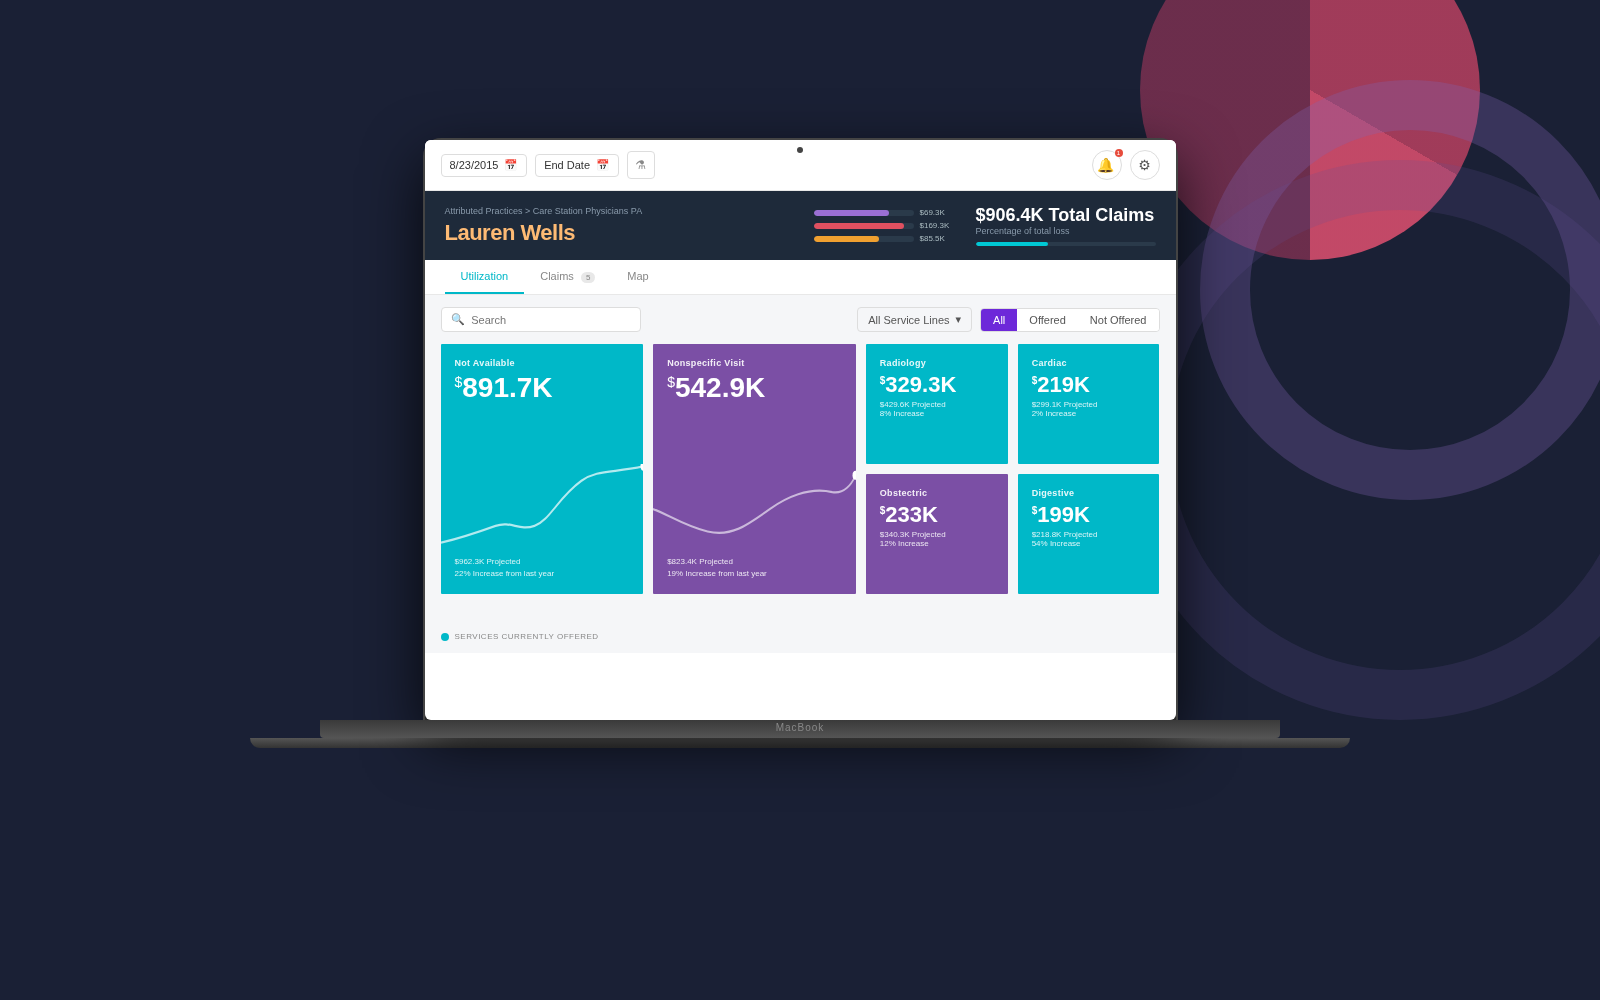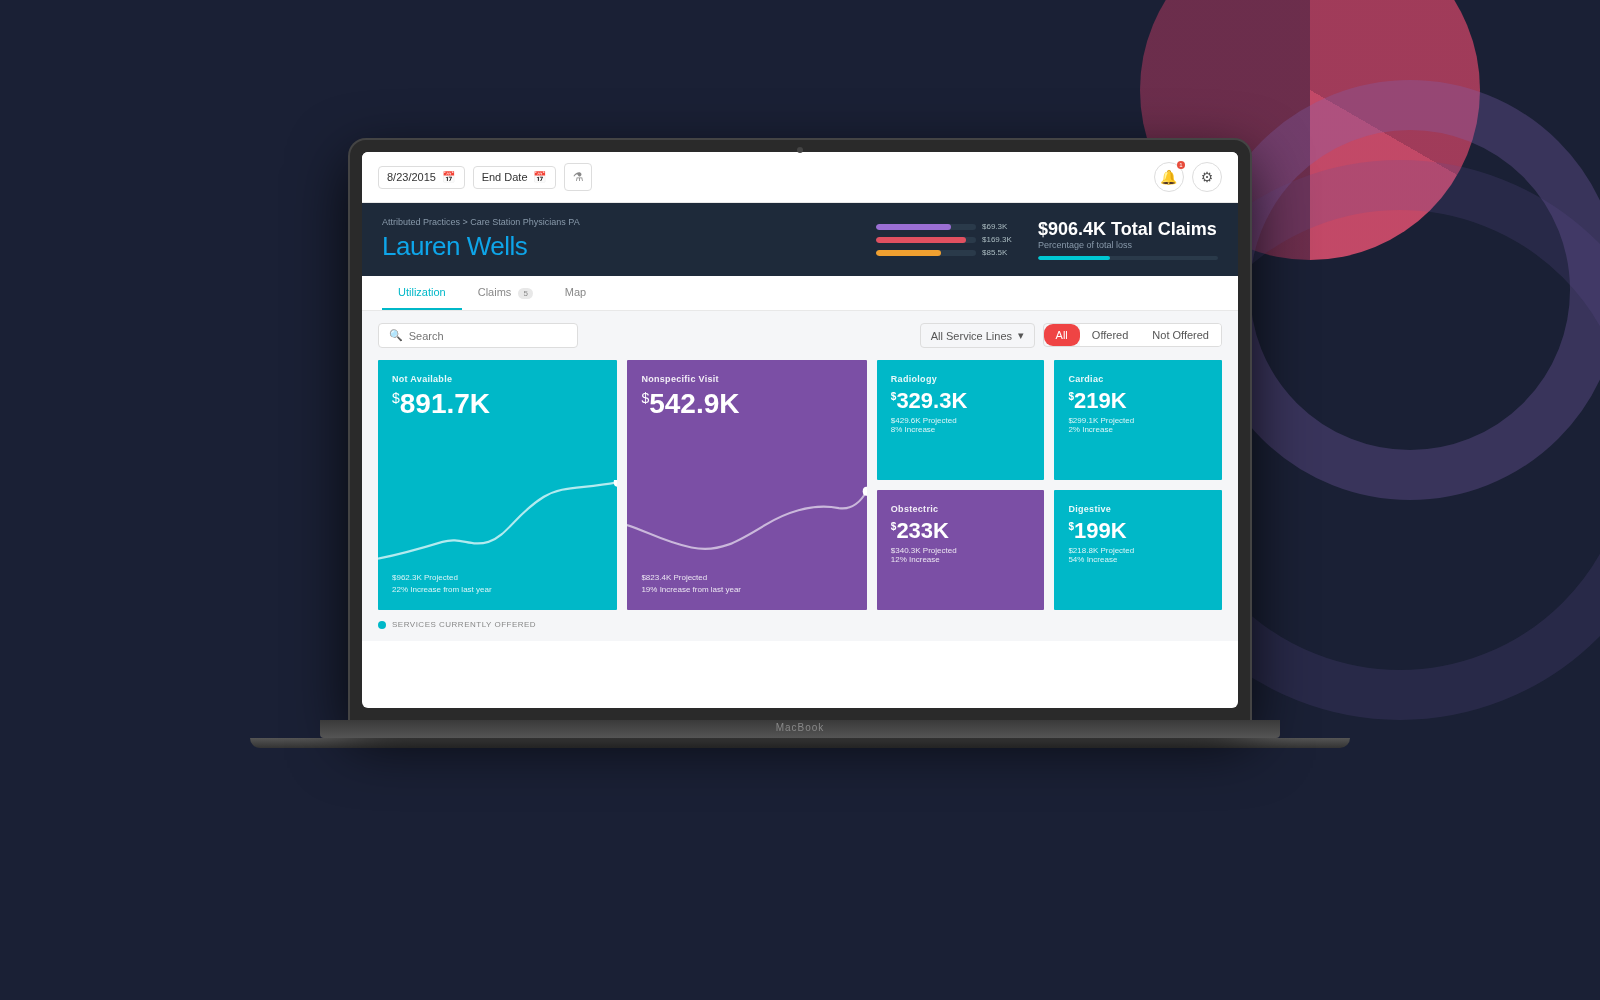--- a/index.html
+++ b/index.html
@@ -49,25 +49,24 @@
     .macbook {
       position: relative;
       width: 920px;
       height: 720px;
       display: flex;
       flex-direction: column;
       align-items: center;
     }
 
     .screen-bezel {
-      width: 900px;
+      width: 751px;
       height: 580px;
       background: #2a2a2a;
       border-radius: 16px 16px 0 0;
-      padding: 12px;
       box-shadow: 0 0 0 2px #444, 0 20px 60px rgba(0,0,0,0.8);
       position: relative;
     }
 
     .camera {
       width: 6px;
       height: 6px;
       background: #444;
       border-radius: 50%;
       position: absolute;
@@ -194,23 +193,23 @@
 
     .breadcrumb {
       font-size: 9px;
       color: #8899aa;
       margin-bottom: 4px;
     }
 
     .breadcrumb span { color: #8899aa; }
 
     .patient-name {
-      font-size: 26px;
-      font-weight: 400;
-      color: #0ea5e9;
+      font-size: 22px;
+      font-weight: 700;
+      color: #fdba74;
       letter-spacing: -0.5px;
     }
 
     .claims-bars {
       display: flex;
       flex-direction: column;
       gap: 4px;
       margin-right: 20px;
     }
 
@@ -342,23 +341,22 @@
 
     .filter-option {
       padding: 5px 12px;
       font-size: 11px;
       cursor: pointer;
       color: #555;
       background: #fff;
     }
 
     .filter-option.active {
-      background: #ef4444;
+      background: #6d28d9;
       color: #fff;
-      border-radius: 9px;
     }
 
     
     .cards-grid {
       display: grid;
       grid-template-columns: 1fr 1fr 0.7fr 0.7fr;
       grid-template-rows: auto auto;
       gap: 10px;
     }
 
@@ -428,20 +426,21 @@
       margin-top: 4px;
     }
 
     .legend-item {
       display: flex;
       align-items: center;
       gap: 6px;
       font-size: 8px;
       color: #888;
       letter-spacing: 0.5px;
+      margin-top: 28px;
     }
 
     .legend-dot {
       width: 8px;
       height: 8px;
       border-radius: 50%;
     }
   </style>
 </head>
 <body>
@@ -530,21 +529,21 @@
       </div>
 
       <div style="background:#f5f6f8;padding:12px 16px;flex:1;">
 
         <div style="display:flex;align-items:center;gap:10px;margin-bottom:12px;">
           <div class="search-box">
             <span class="search-icon-el">🔍</span>
             <input class="search-input-el" type="text" placeholder="Search" style="">
           </div>
 
-          <div style="margin-left:auto;display:flex;align-items:flex-start;gap:8px;">
+          <div style="margin-left:auto;display:flex;align-items:flex-end;gap:8px;">
             <div class="service-line-select">
               <span>All Service Lines</span>
               <span>▾</span>
             </div>
             <div class="filter-group">
               <div class="filter-option active">All</div>
               <div class="filter-option">Offered</div>
               <div class="filter-option">Not Offered</div>
             </div>
           </div>

